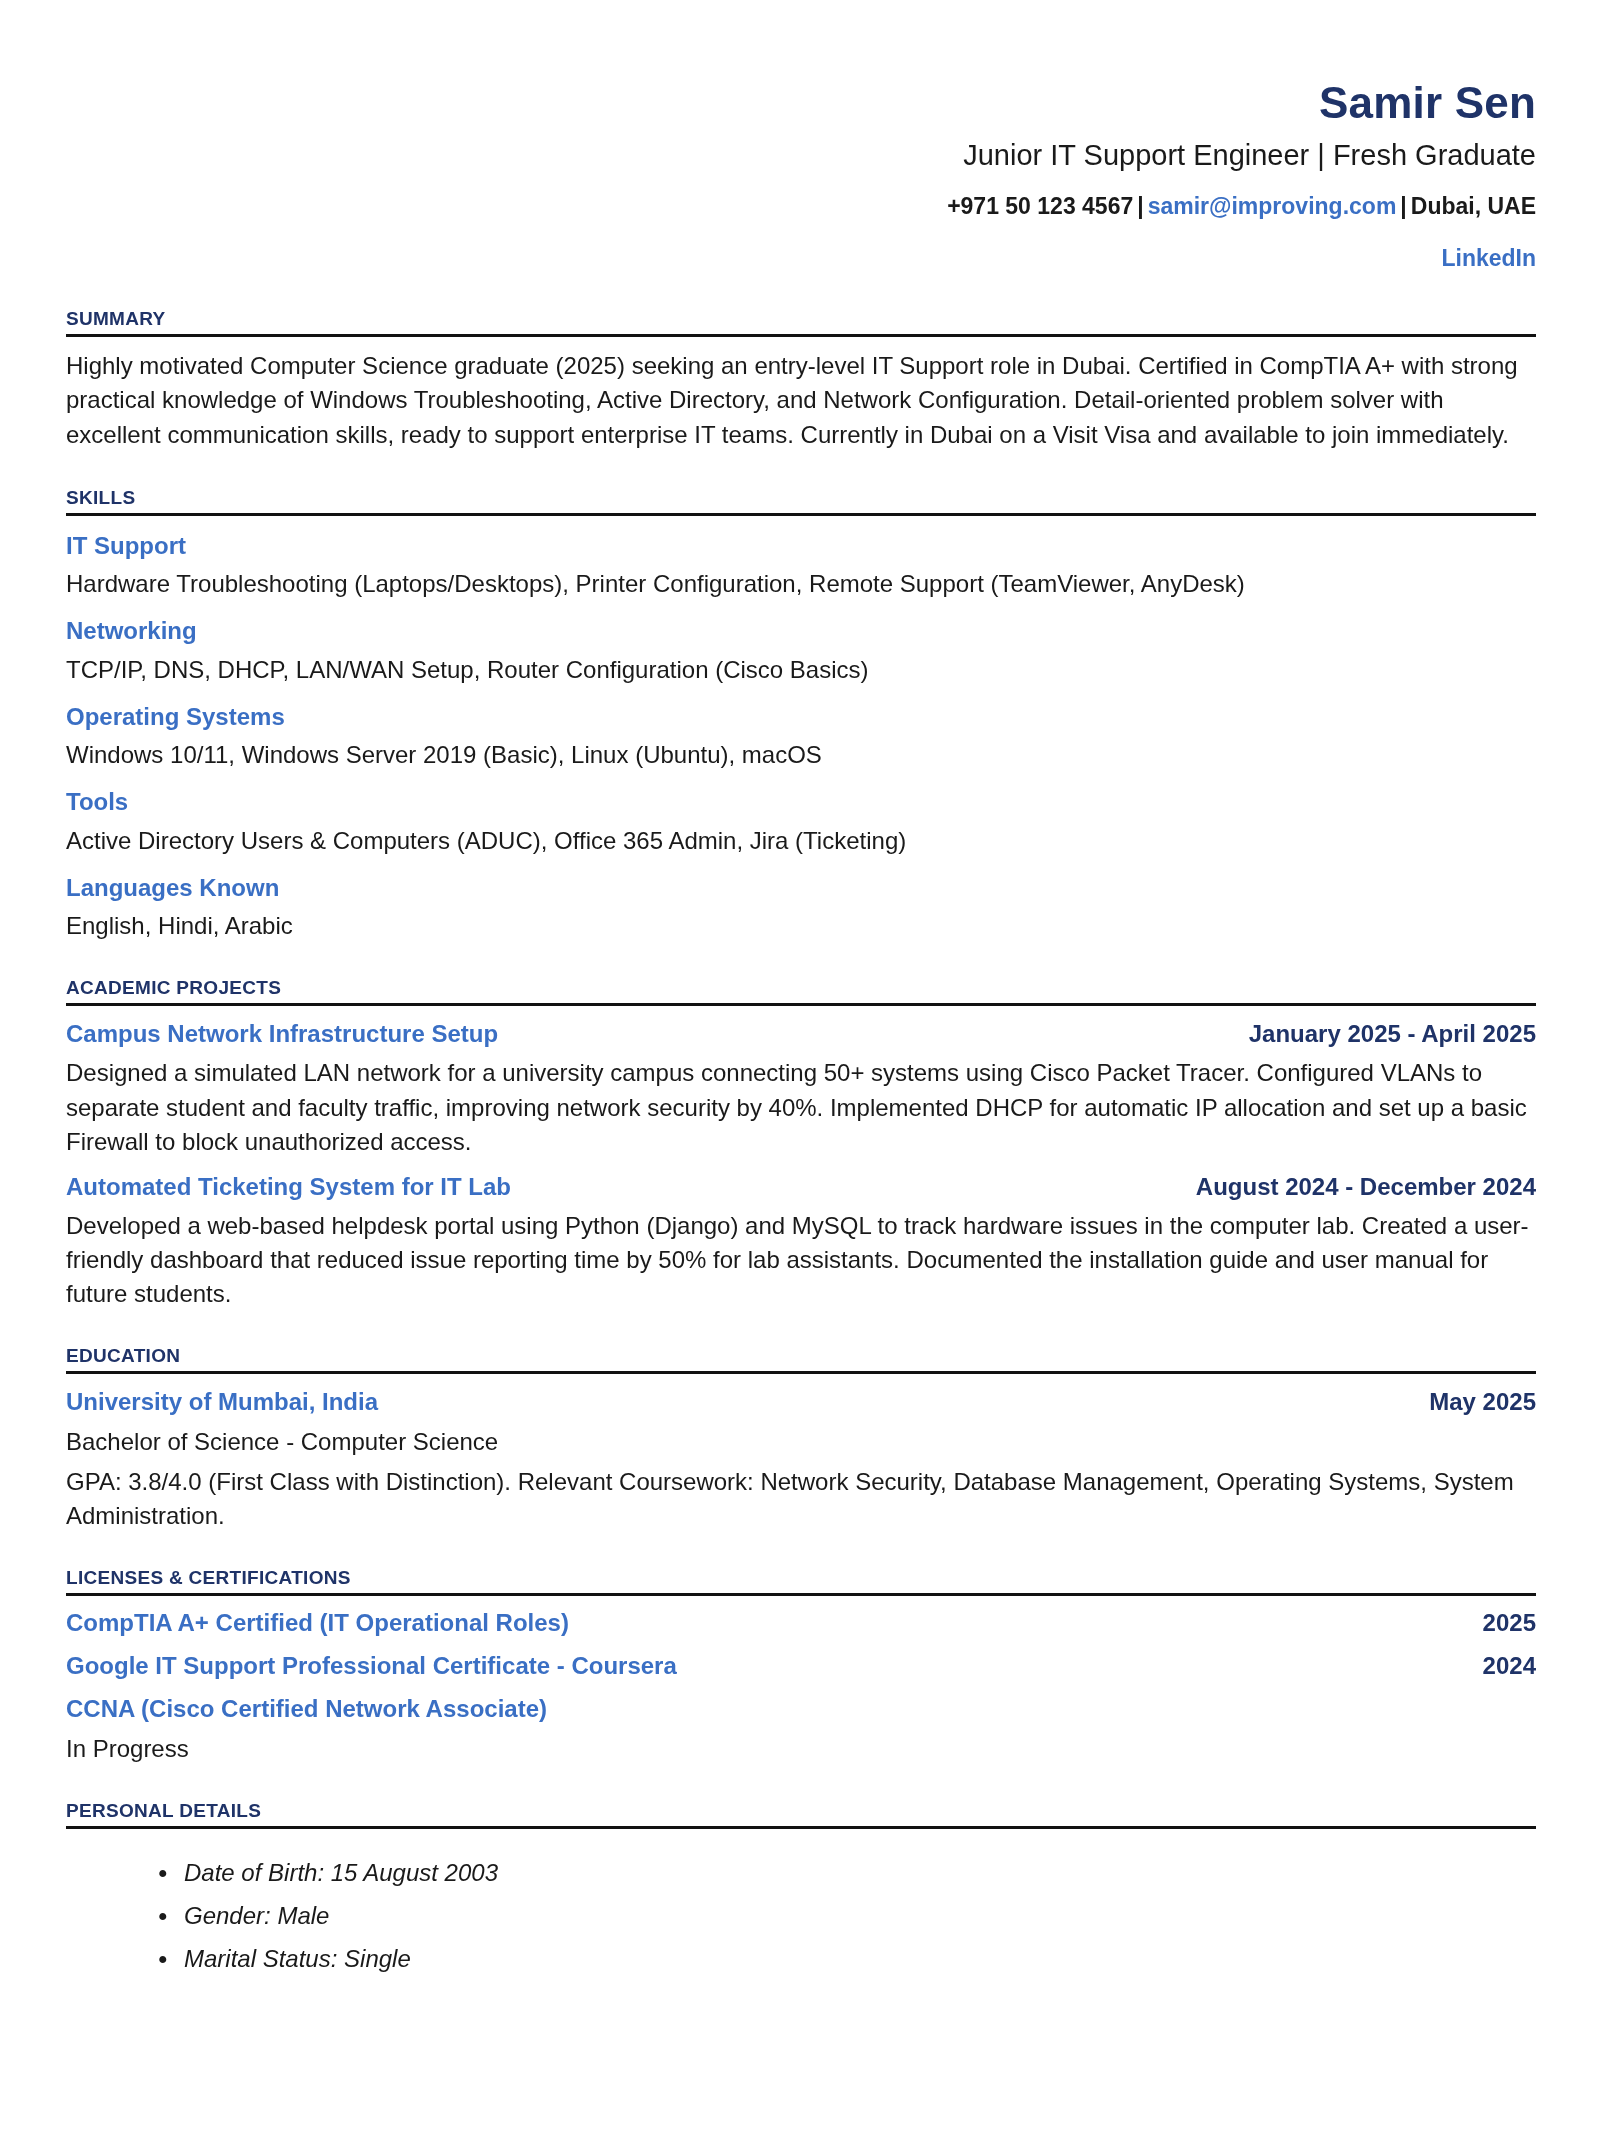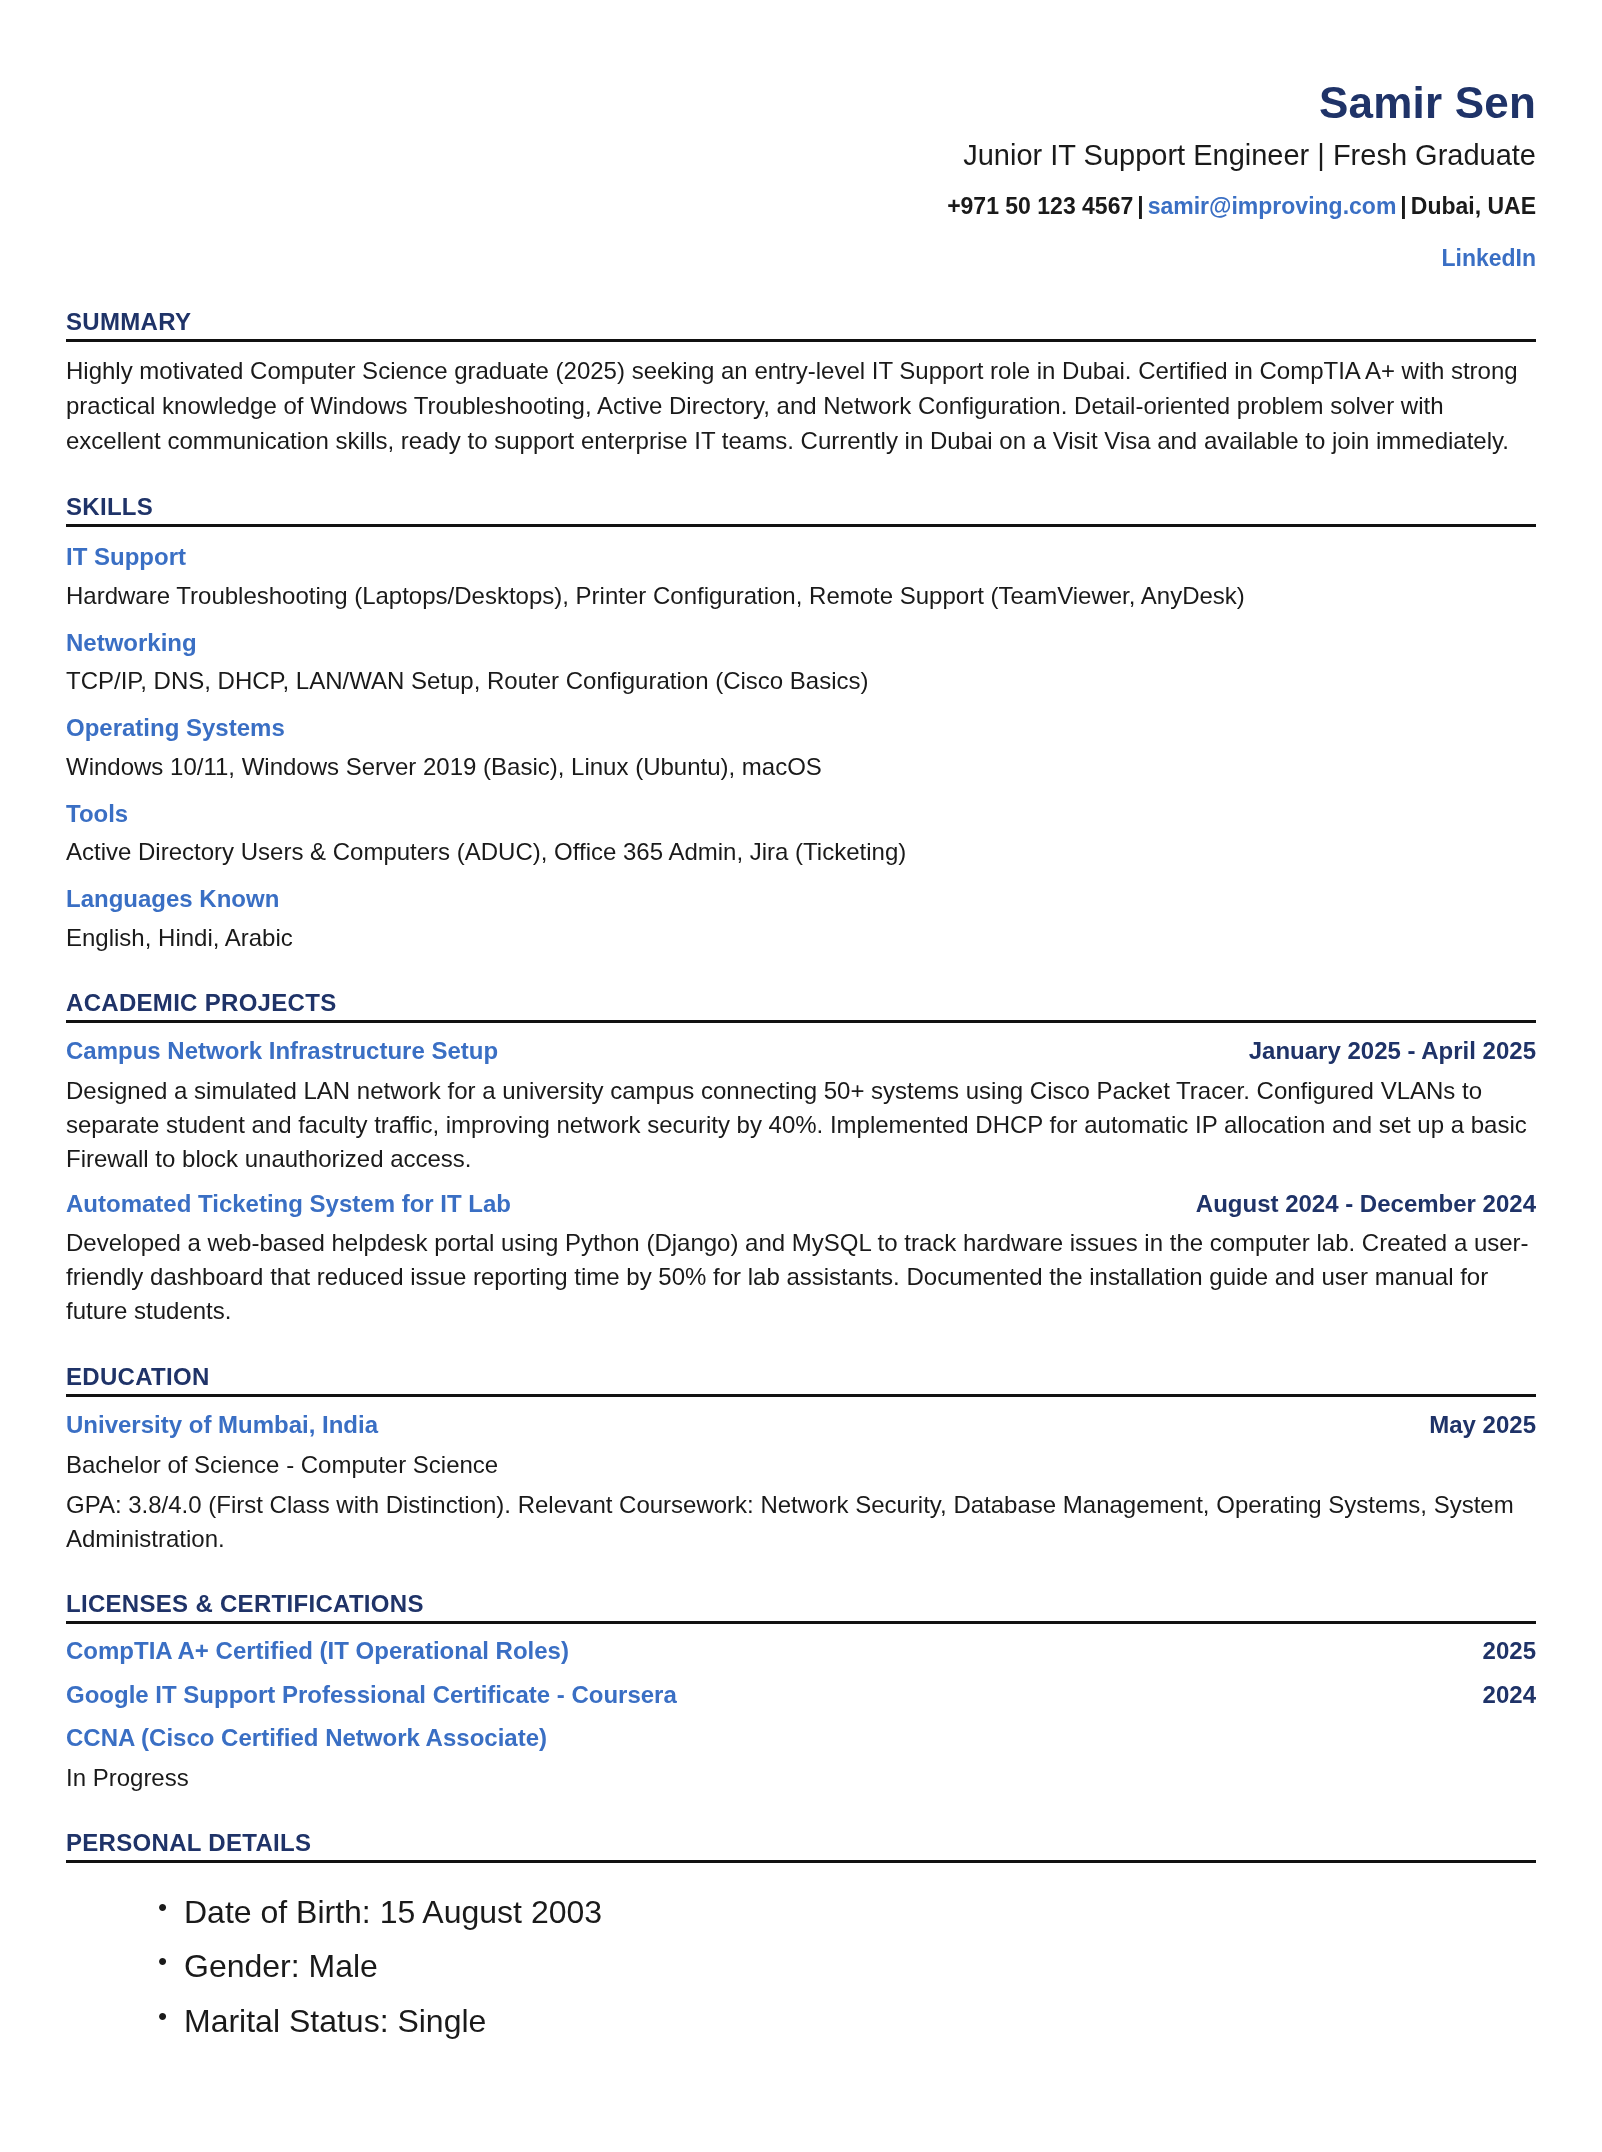--- a/index.html
+++ b/index.html
@@ -53,21 +53,21 @@
   }
   .linkedin-line {
     font-size: 23px;
     line-height: 1.3;
     margin-bottom: 10px;
   }
 
   
   .section { margin-top: 34px; }
   .section-title {
-    font-size: 24px;
+    font-size: 19px;
     font-weight: bold;
     color: #1F3368;
     letter-spacing: 0.3px;
     padding-bottom: 4px;
     border-bottom: 3px solid #111111;
     line-height: 1.15;
   }
   .sub-blue {
     font-size: 24px;
     font-weight: bold;
@@ -119,26 +119,27 @@
     white-space: nowrap;
     flex: none;
   }
   .cert-year.blank { visibility: hidden; }
   ul.bullets {
     margin-top: 28px;
     padding-left: 92px;
     list-style: none;
   }
   ul.bullets li {
-    font-size: 32px;
+    font-size: 24px;
     color: #1a1a1a;
     line-height: 1.35;
     margin-bottom: 11px;
     position: relative;
     padding-left: 26px;
+    font-style: italic;
   }
   ul.bullets li::before {
     content: "•";
     position: absolute;
     left: 0;
     top: -1px;
     font-size: 26px;
     line-height: 1.35;
     color: #1a1a1a;
   }

